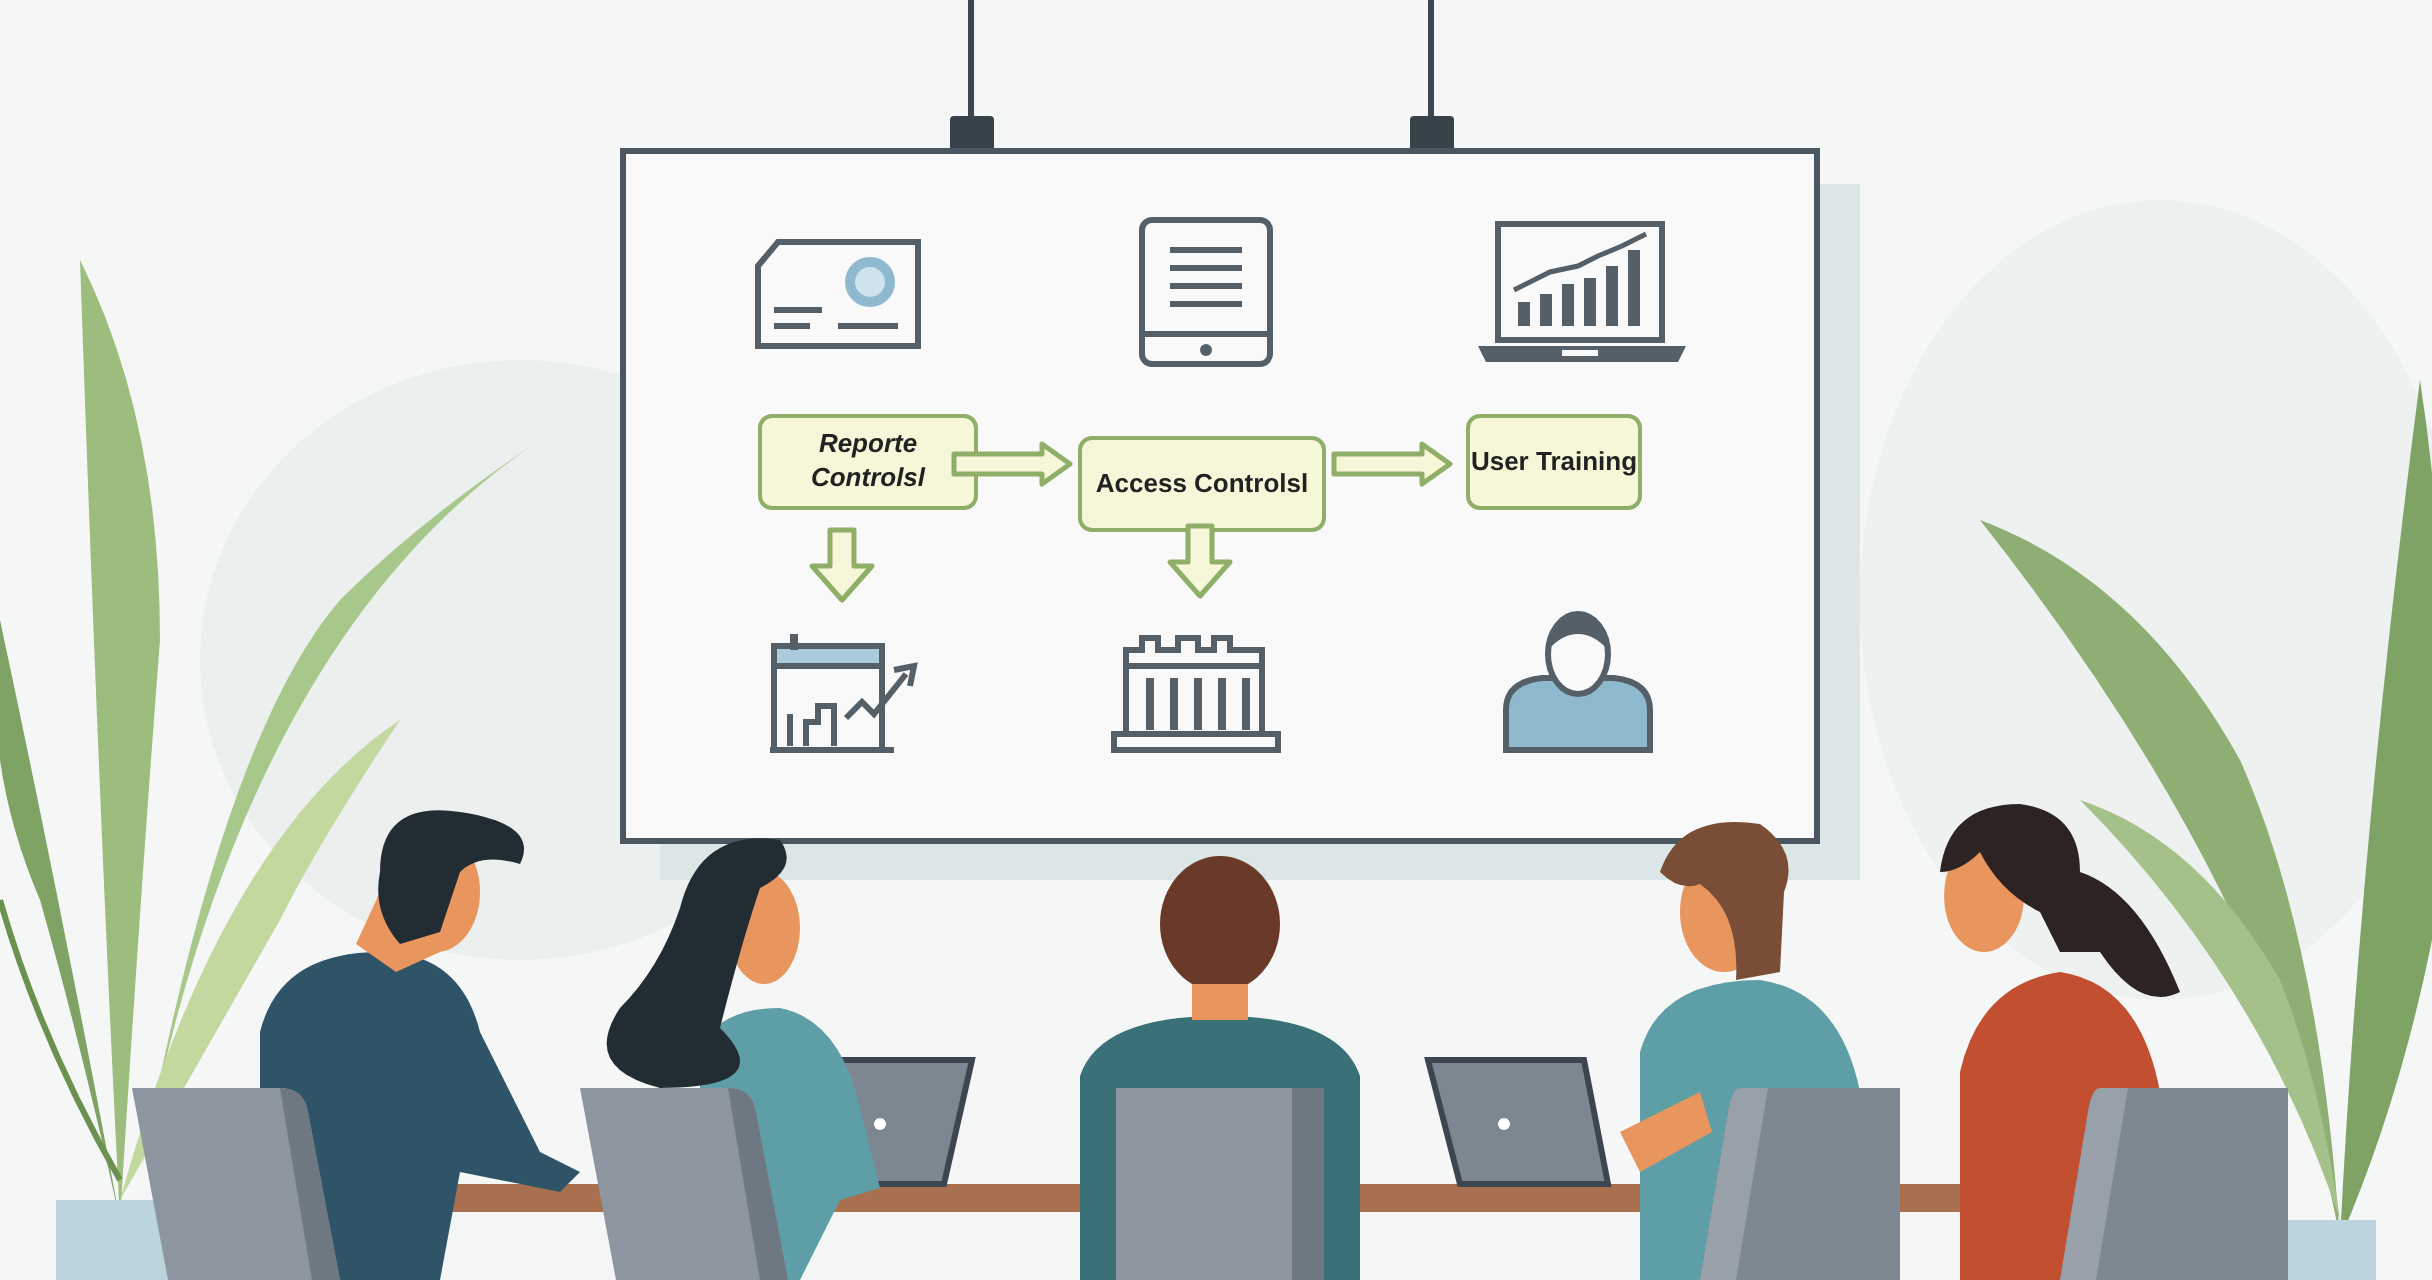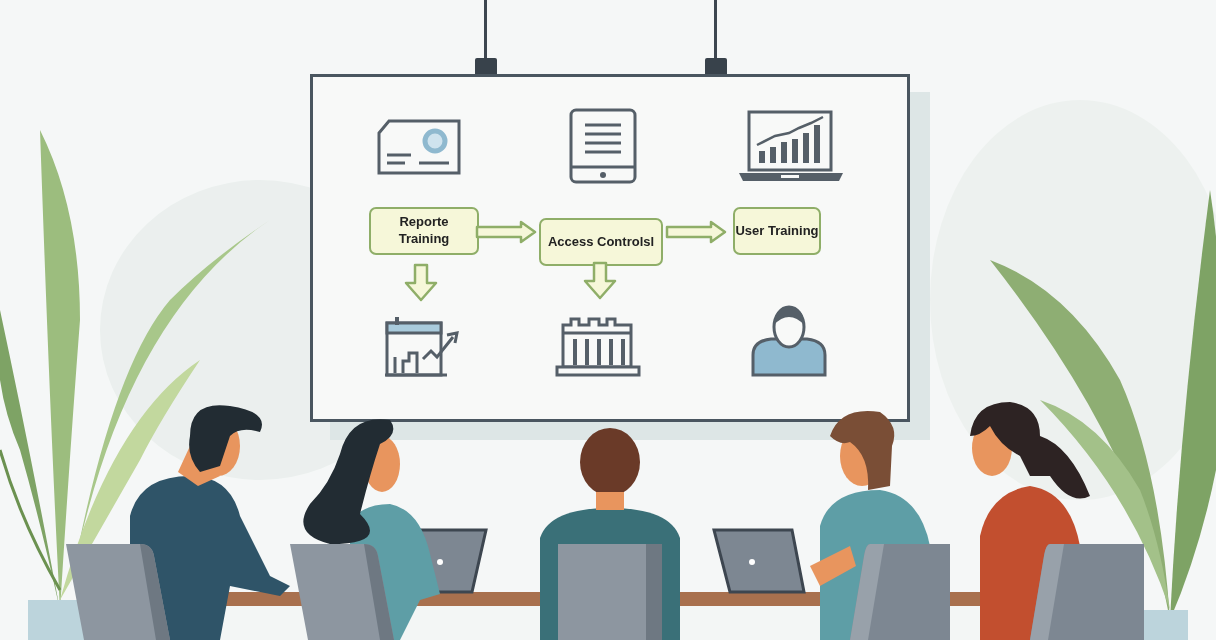--- a/index.html
+++ b/index.html
@@ -55,24 +55,24 @@
       <rect x="33" y="38" width="6" height="16" fill="#555f68"></rect>
       <rect x="44" y="33" width="6" height="21" fill="#555f68"></rect>
       <rect x="55" y="30" width="6" height="24" fill="#555f68"></rect>
       <rect x="66" y="24" width="6" height="30" fill="#555f68"></rect>
       <rect x="77" y="16" width="6" height="38" fill="#555f68"></rect>
       <polyline points="20,36 38,27 52,24 62,19 74,14 86,8" fill="none" stroke="#555f68" stroke-width="2.5"></polyline>
       <path d="M2 64 L106 64 L102 72 L6 72 Z" fill="#555f68"></path>
       <rect x="44" y="66" width="18" height="3" fill="#f8f9f8"></rect>
     </svg>
 
-    <div class="box" style="left:56px;top:130px;width:110px;height:48px;">
+    <div class="box" style="left:66px;top:130px;width:110px;height:48px;font-style:italic;">
       <div>
         <div>Reporte</div>
-        <div>Training</div>
+        <div>Controlsl</div>
       </div>
     </div>
     <div class="box" style="left:226px;top:130px;width:124px;height:48px;margin-top:11px;">
       <span>Access Controlsl</span>
     </div>
     <div class="box" style="left:420px;top:130px;width:88px;height:48px;">
       <span>User Training</span>
     </div>
 
     <svg class="arrow-h" style="left:162px;top:143px" width="64" height="24">

